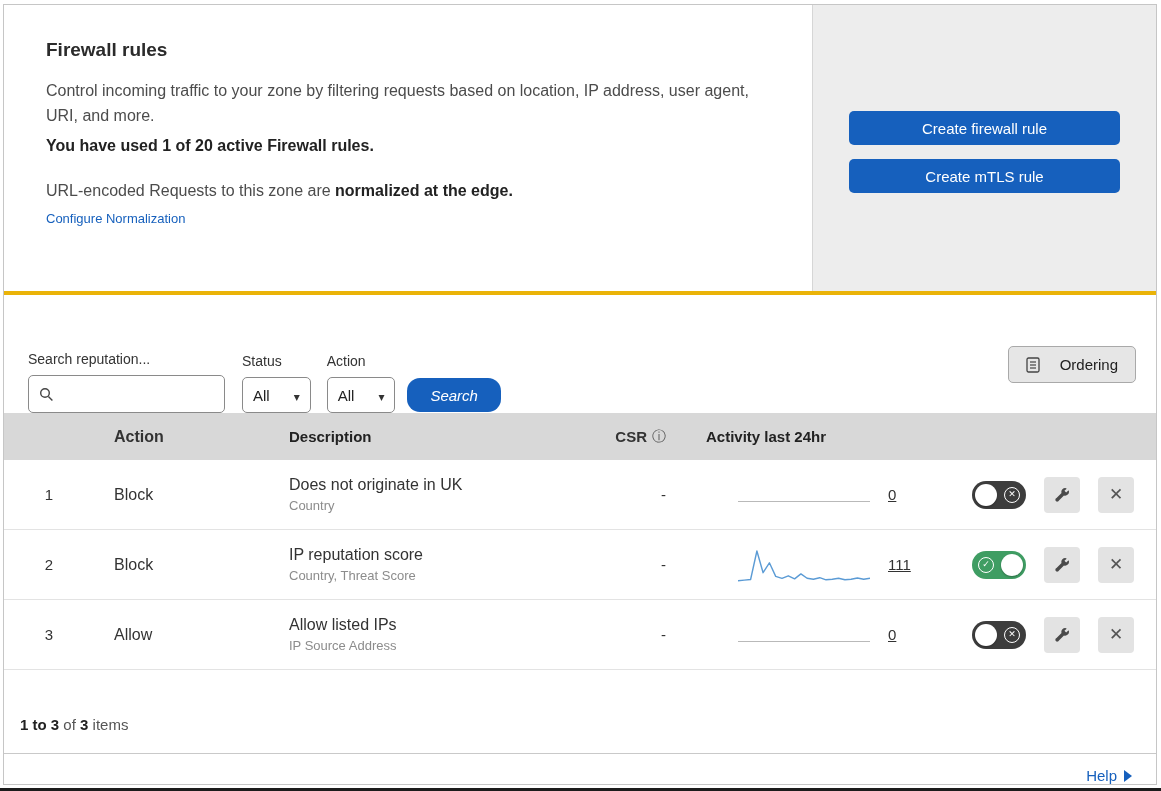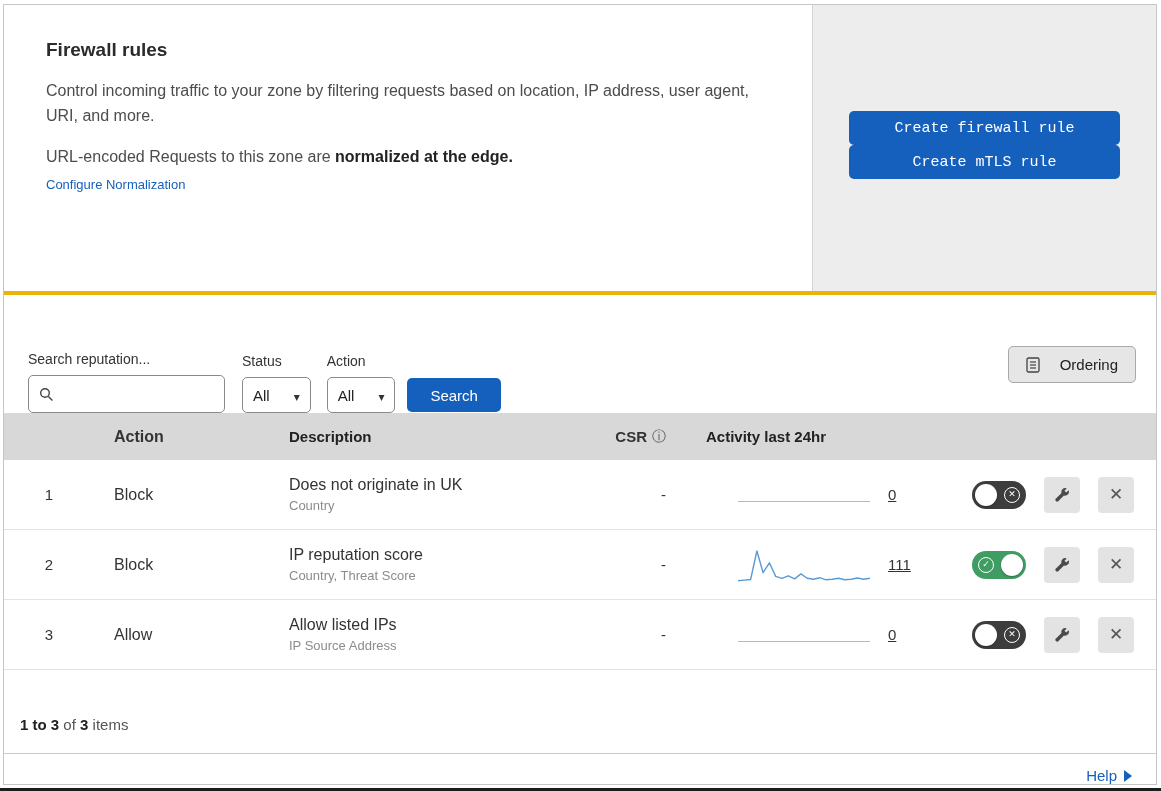--- a/index.html
+++ b/index.html
@@ -20,30 +20,30 @@
   }
   .screen-edge {
     position: absolute; left: 0; right: 0; bottom: 0;
     height: 3px; background: #1c1c1c;
   }
 
   
   .hero { display: flex; height: 290px; border-bottom: 4px solid #eab308; flex: none; }
   .hero-left { flex: 1; padding: 34px 42px; }
   .hero-title { font-size: 19px; font-weight: 600; color: #2b2b2b; margin-bottom: 17px; }
-  .hero-desc { font-size: 16px; color: #4c4c4c; line-height: 1.58; max-width: 720px; margin-bottom: 19px; }
+  .hero-desc { font-size: 16px; color: #4c4c4c; line-height: 1.58; max-width: 720px; margin-bottom: 8px; }
   .hero-usage { font-size: 16px; font-weight: bold; color: #222; margin-bottom: 27px; }
   .hero-norm { font-size: 16px; color: #4c4c4c; margin-bottom: 9px; }
   .hero-norm .bold-part { font-weight: bold; color: #222; }
   .link { color: #1660bd; font-size: 13px; cursor: pointer; display: inline-block; }
   .hero-right {
     width: 344px; flex: none;
     background: #ededed; border-left: 1px solid #d6d6d6;
     display: flex; flex-direction: column; align-items: center;
-    padding-top: 106px;  font-family: Liberation Mono, monospace;
+    padding-top: 106px; gap: 14px;
   }
   .btn-primary {
     width: 271px; height: 34px;
     background: #1660bd; color: #fff;
     font-family: inherit; font-size: 15px;
     border: none; border-radius: 5px; cursor: pointer;
   }
 
   
   .filterbar { height: 118px; flex: none; position: relative; padding: 22px 24px 0; display: flex; align-items: flex-end; }
@@ -61,21 +61,21 @@
     height: 36px; background: #fff;
     border: 1px solid #8a8a8a; border-radius: 5px;
     display: flex; align-items: center; gap: 24px; padding: 0 10px;
     font-size: 15px; color: #222; cursor: pointer;
   }
   .caret::before { content: "▾"; font-size: 12px; color: #333; line-height: 1; }
   .search-btn {
     height: 34px; padding: 0 23px; margin-left: 12px; margin-bottom: 1px;
     background: #1660bd; color: #fff;
     font-family: inherit; font-size: 15px;
-    border: none; border-radius: 5px; cursor: pointer;
+    border: none; border-radius: 13px; cursor: pointer; font-style: italic;
   }
   .ordering-btn {
     position: absolute; right: 20px; top: 51px;
     height: 37px; padding: 0 17px;
     background: #e6e6e6; border: 1px solid #a9a9a9; border-radius: 5px;
     display: flex; align-items: center; gap: 20px;
     font-family: inherit; font-size: 15px; color: #222; cursor: pointer;
   }
 
   
@@ -137,20 +137,21 @@
 </style>
 </head>
 <body>
 
 <div class="page">
 
   <div class="hero">
     <div class="hero-left">
       <div class="hero-title">Firewall rules</div>
       <div class="hero-desc">Control incoming traffic to your zone by filtering requests based on location, IP address, user agent, URI, and more.</div>
+      <div class="hero-usage">You have used 1 of 20 active Firewall rules.</div>
       <div class="hero-norm">
         <span>URL-encoded Requests to this zone are</span>
         <span class="bold-part">normalized at the edge.</span>
       </div>
       <span class="link">Configure Normalization</span>
     </div>
     <div class="hero-right">
       <button class="btn-primary">Create firewall rule</button>
       <button class="btn-primary">Create mTLS rule</button>
     </div>

